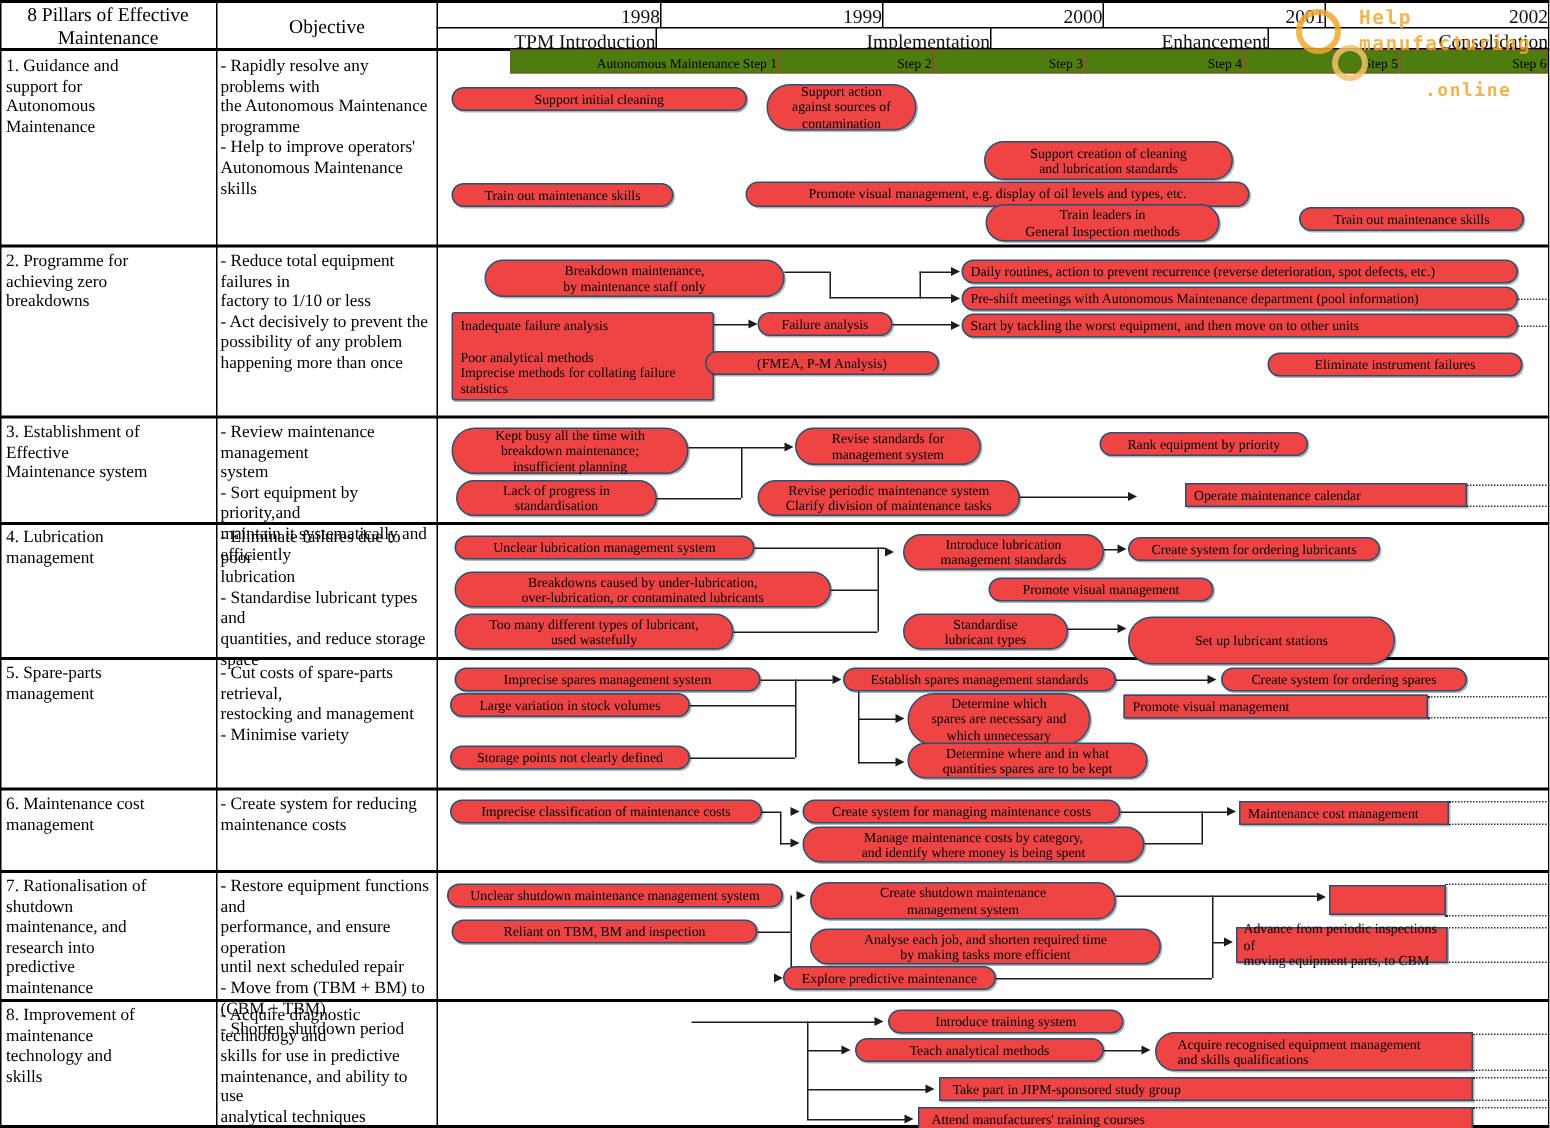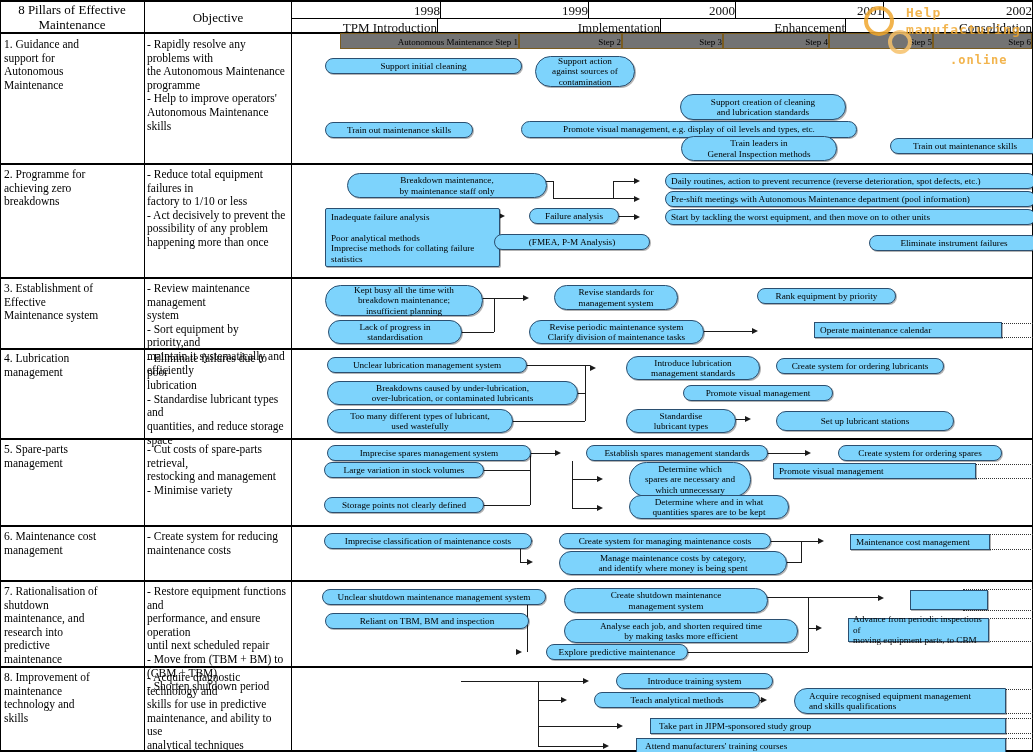--- a/index.html
+++ b/index.html
@@ -64,44 +64,43 @@
   .yr, .phase, .step {
     position:absolute;
     text-align:right;
     font-family:"Liberation Serif", serif;
   }
   .yr { font-size:13px; top:3px; height:15px; line-height:15px; }
   .phase { font-size:13px; top:20px; height:15px; line-height:15px; }
   .step {
     top:33px; height:16px; line-height:16px;
     font-size:9px;
-    background:#737373;
+    background:#4d7c0f;
     border:1px solid #7a5c20;
     color:#000;
     overflow:hidden;
     white-space:nowrap;
   }
 
   
   .node {
     position:absolute;
-    background:#7dd3fc;
+    background:#ef4444;
     border:1px solid #2b4f70;
     border-radius:999px;
     font-family:"Liberation Serif", serif;
     font-size:9.2px;
     line-height:10.4px;
     color:#000;
     text-align:center;
     display:flex; align-items:center; justify-content:center;
     padding:0 5px;
     white-space:pre-line;
     box-shadow:1px 1px 0 rgba(0,0,0,.30);
     z-index:3;
-    margin-left:24px;
   }
   .node.sq { border-radius:2px; }
   .node.bar {
     border-radius:0; border:1px solid #2b4f70;
     text-align:left; justify-content:flex-start;
   }
   .node.left { text-align:left; justify-content:flex-start; }
 
   
   .dots {
@@ -287,21 +286,21 @@
   <div class="node" style="left:303px;top:381px;width:251px;height:24px">Breakdowns caused by under-lubrication,
 over-lubrication, or contaminated lubricants</div>
   <div class="node" style="left:303px;top:409px;width:186px;height:24px">Too many different types of lubricant,
 used wastefully</div>
   <div class="node" style="left:602px;top:356px;width:134px;height:24px">Introduce lubrication
 management standards</div>
   <div class="node" style="left:752px;top:358px;width:168px;height:16px">Create system for ordering lubricants</div>
   <div class="node" style="left:659px;top:385px;width:150px;height:16px">Promote visual management</div>
   <div class="node" style="left:602px;top:409px;width:110px;height:24px">Standardise
 lubricant types</div>
-  <div class="node" style="left:752px;top:411px;width:178px;height:20px">Set up lubricant stations</div>
+  <div class="node" style="left:752px;top:411px;width:178px;height:32px">Set up lubricant stations</div>
 
   <div class="conn h" style="left:503px;top:365px;width:87px"></div>
   <div class="conn v" style="left:585px;top:365px;height:56px"></div>
   <div class="conn h" style="left:554px;top:393px;width:31px"></div>
   <div class="conn h" style="left:489px;top:421px;width:96px"></div>
   <div class="arrow" style="left:590px;top:364.5px"></div>
   <div class="conn h" style="left:736px;top:366px;width:12px"></div>
   <div class="arrow" style="left:745px;top:362.5px"></div>
   <div class="conn h" style="left:712px;top:419px;width:36px"></div>
   <div class="arrow" style="left:745px;top:415.5px"></div>

